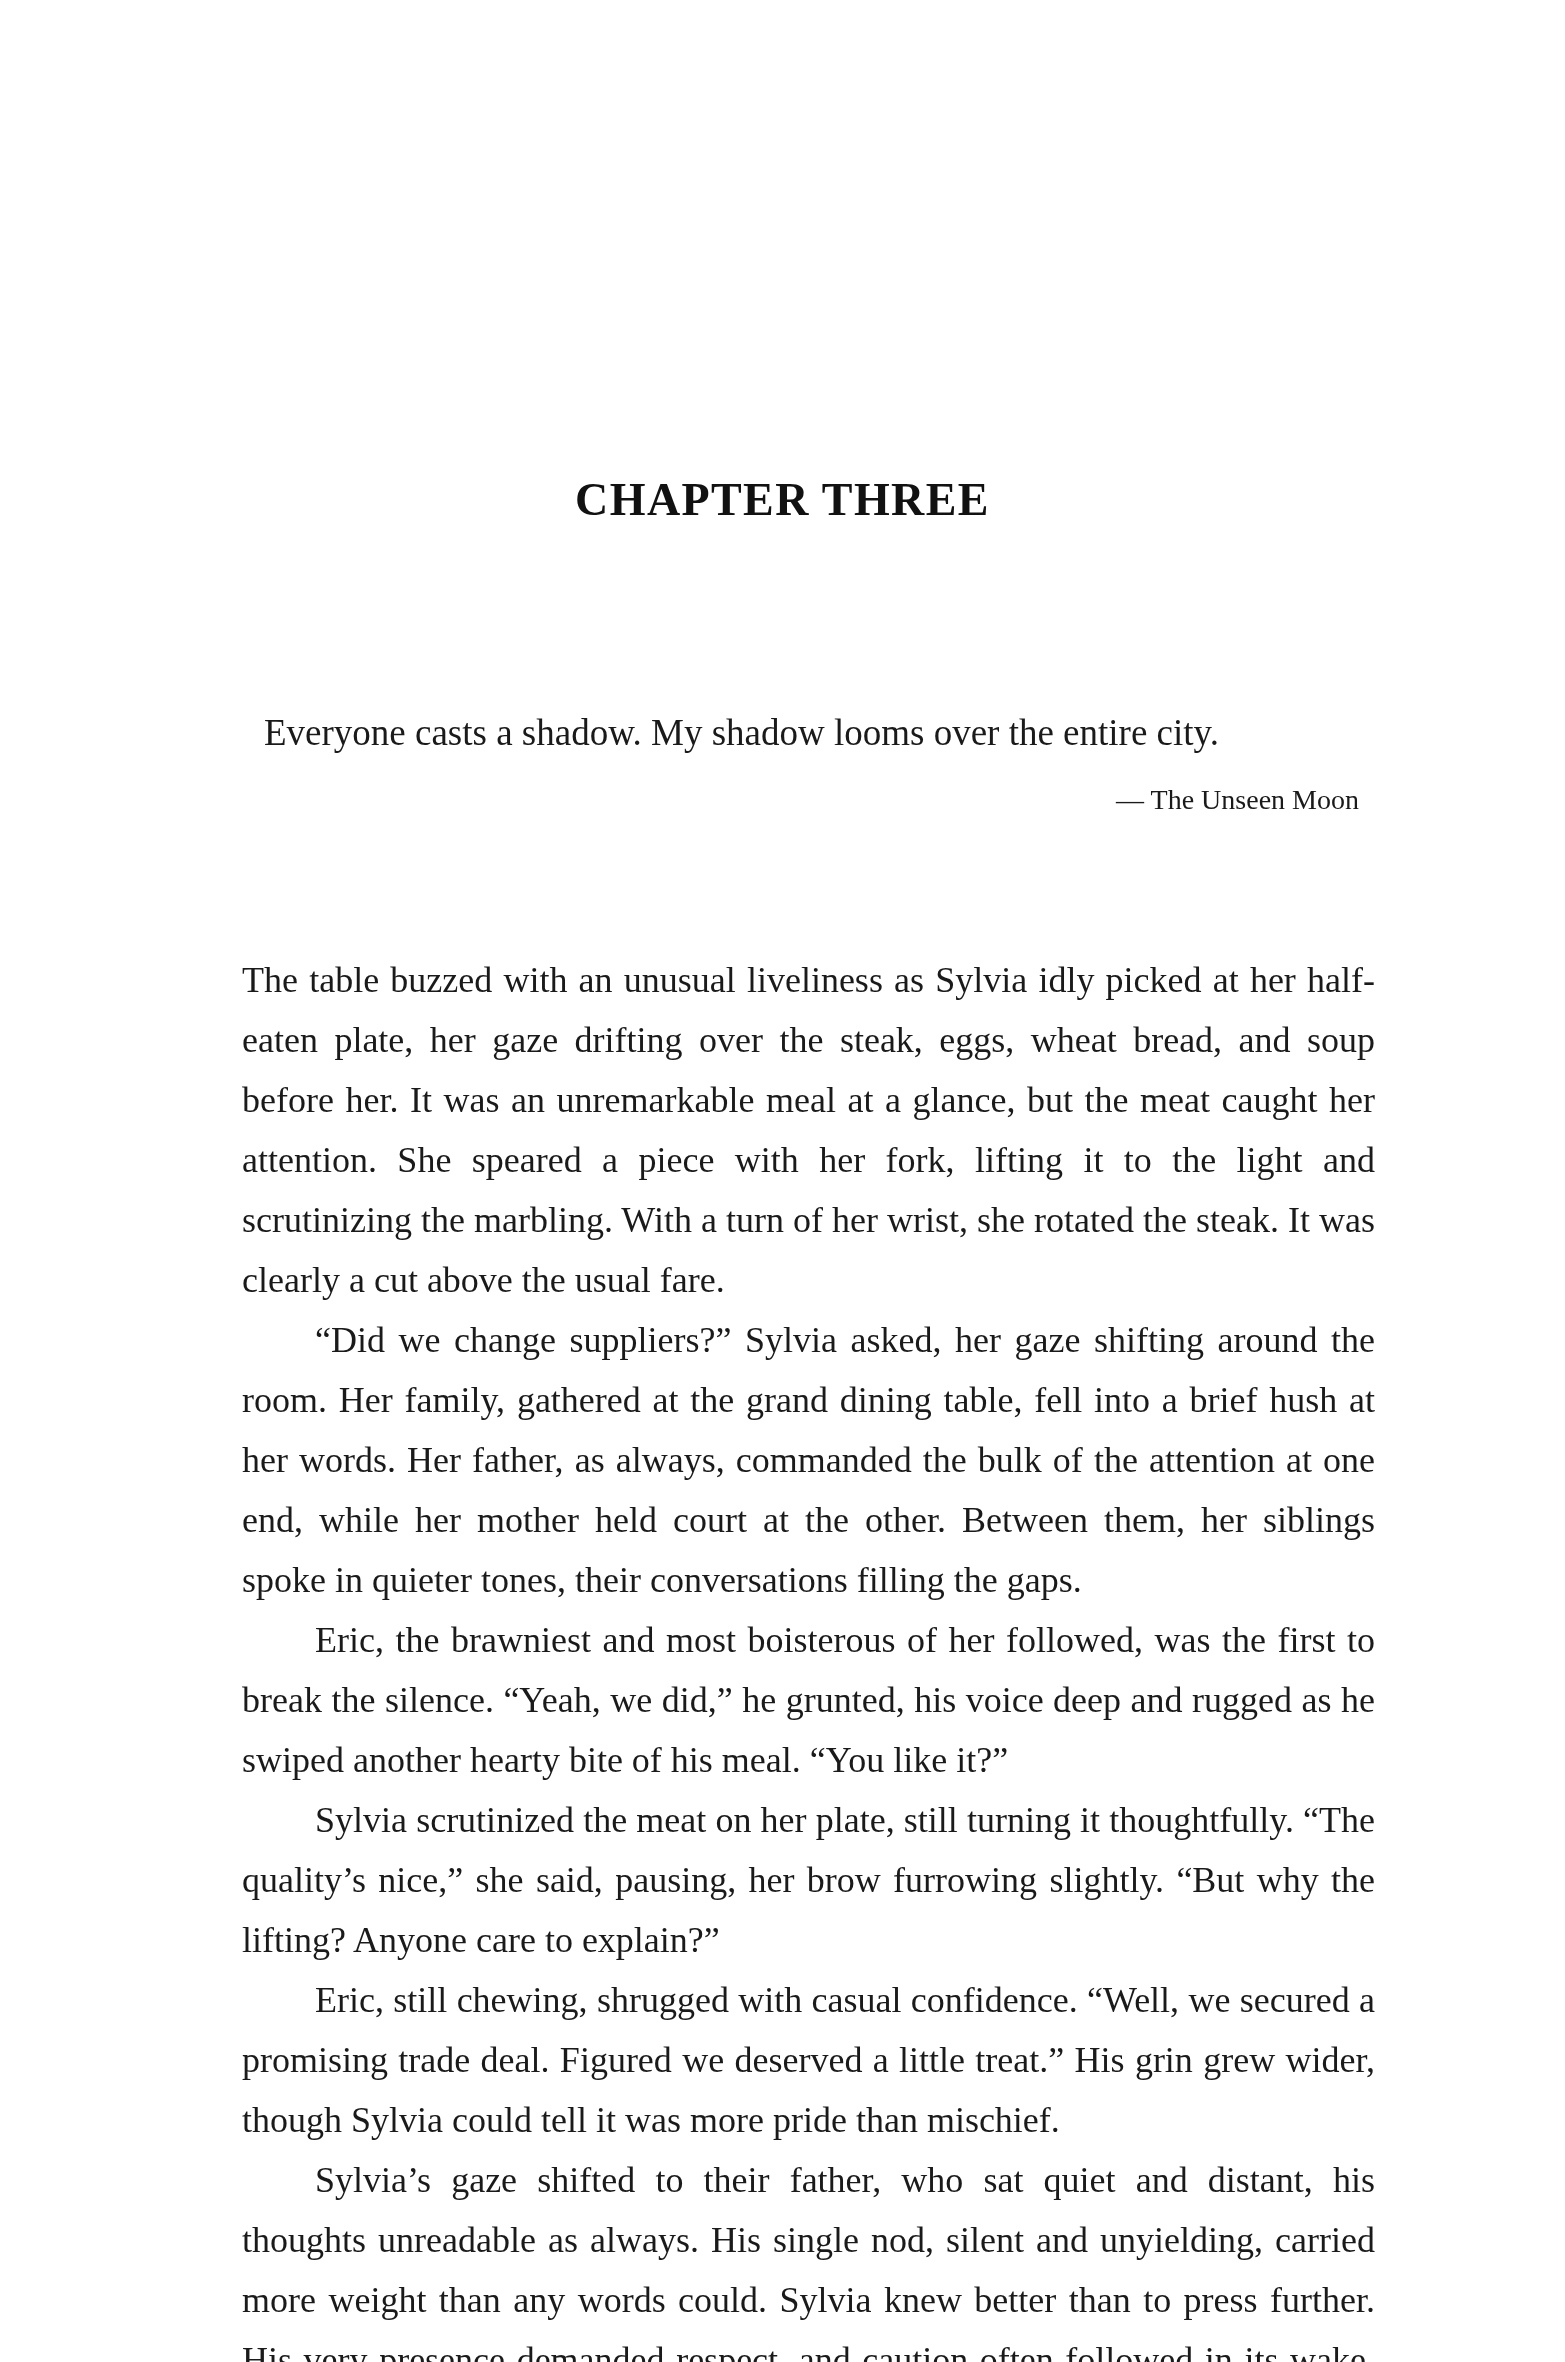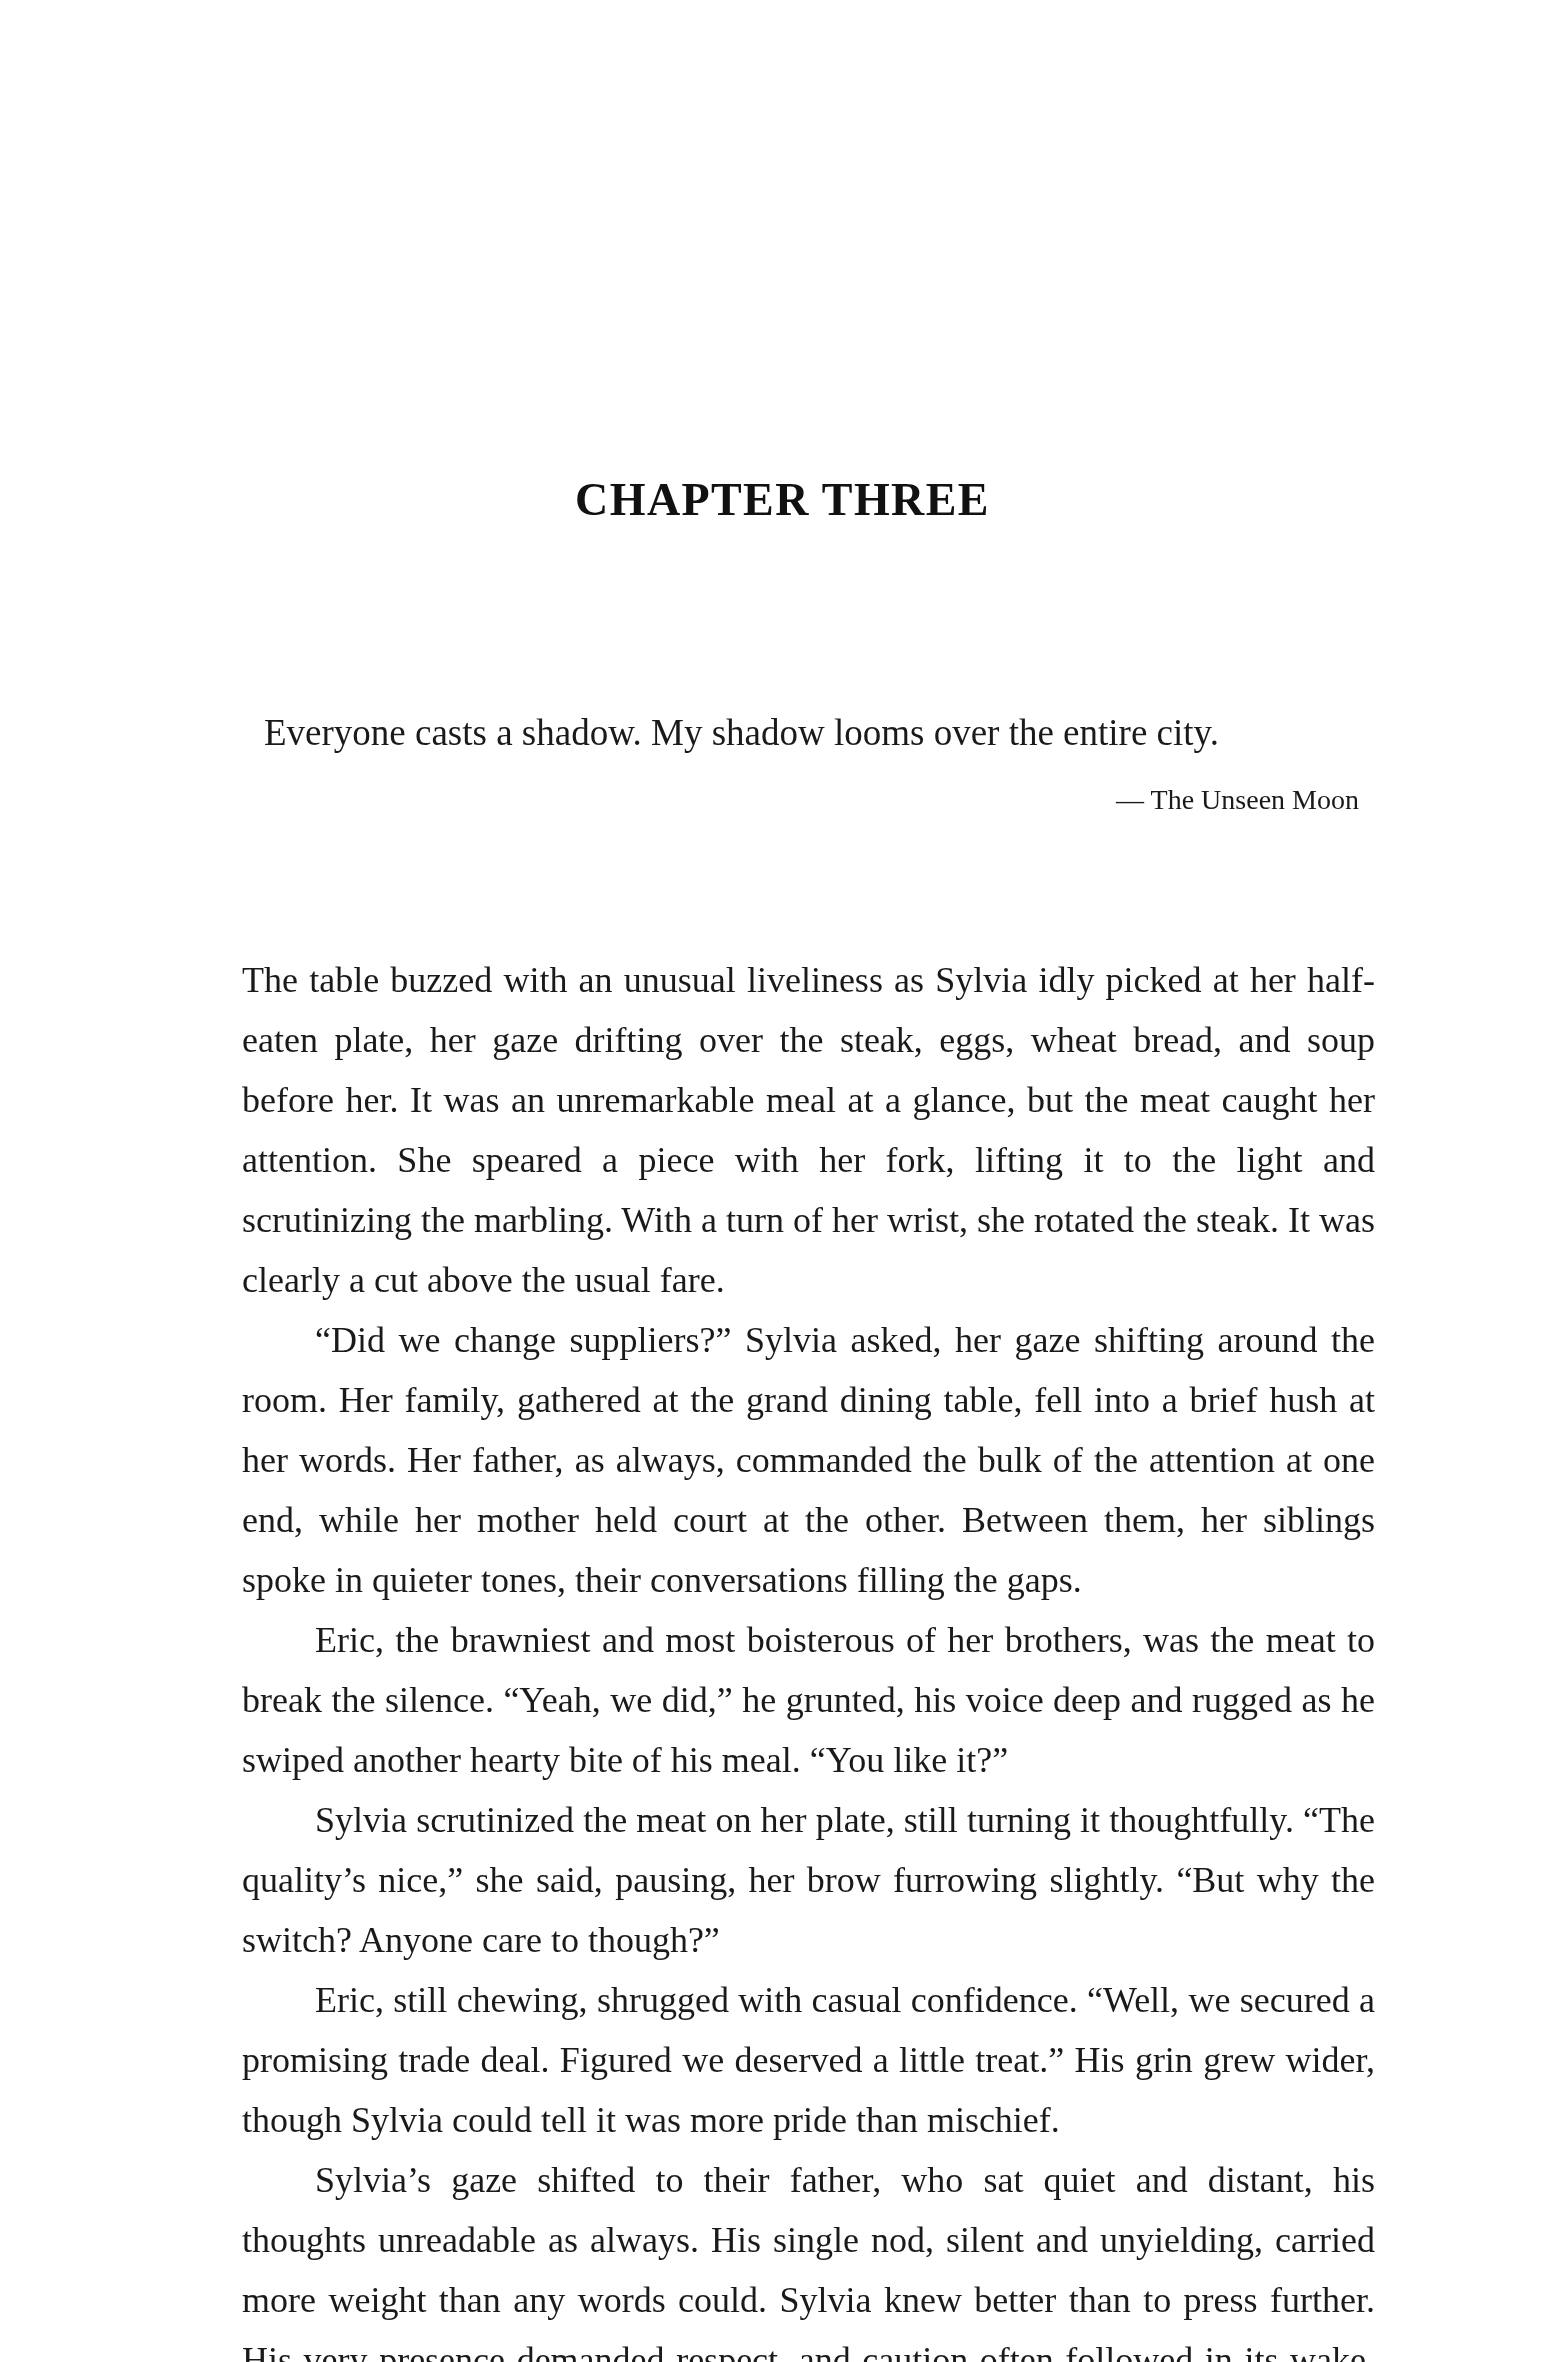--- a/index.html
+++ b/index.html
@@ -85,19 +85,19 @@
 <div class="page">
   <h1 class="chapter-title">CHAPTER THREE</h1>
 
   <p class="epigraph">Everyone casts a shadow. My shadow looms over the entire city.</p>
 
   <p class="attribution">— The Unseen Moon</p>
 
   <div class="body-text">
     <p class="first">The table buzzed with an unusual liveliness as Sylvia idly picked at her half-eaten plate, her gaze drifting over the steak, eggs, wheat bread, and soup before her. It was an unremarkable meal at a glance, but the meat caught her attention. She speared a piece with her fork, lifting it to the light and scrutinizing the marbling. With a turn of her wrist, she rotated the steak. It was clearly a cut above the usual fare.</p>
     <p>“Did we change suppliers?” Sylvia asked, her gaze shifting around the room. Her family, gathered at the grand dining table, fell into a brief hush at her words. Her father, as always, commanded the bulk of the attention at one end, while her mother held court at the other. Between them, her siblings spoke in quieter tones, their conversations filling the gaps.</p>
-    <p>Eric, the brawniest and most boisterous of her brothers, was the meat to break the silence. “Yeah, we did,” he grunted, his voice deep and rugged as he swiped another hearty bite of his meal. “You like it?”</p>
-    <p>Sylvia scrutinized the meat on her plate, still turning it thoughtfully. “The quality’s nice,” she said, pausing, her brow furrowing slightly. “But why the switch? Anyone care to though?”</p>
+    <p>Eric, the brawniest and most boisterous of her followed, was the first to break the silence. “Yeah, we did,” he grunted, his voice deep and rugged as he swiped another hearty bite of his meal. “You like it?”</p>
+    <p>Sylvia scrutinized the meat on her plate, still turning it thoughtfully. “The quality’s nice,” she said, pausing, her brow furrowing slightly. “But why the lifting? Anyone care to explain?”</p>
     <p>Eric, still chewing, shrugged with casual confidence. “Well, we secured a promising trade deal. Figured we deserved a little treat.” His grin grew wider, though Sylvia could tell it was more pride than mischief.</p>
     <p>Sylvia’s gaze shifted to their father, who sat quiet and distant, his thoughts unreadable as always. His single nod, silent and unyielding, carried more weight than any words could. Sylvia knew better than to press further. His very presence demanded respect, and caution often followed in its wake. With a resigned sigh, she turned back to her plate.</p>
   </div>
 </div>
 
 
 </body></html>

